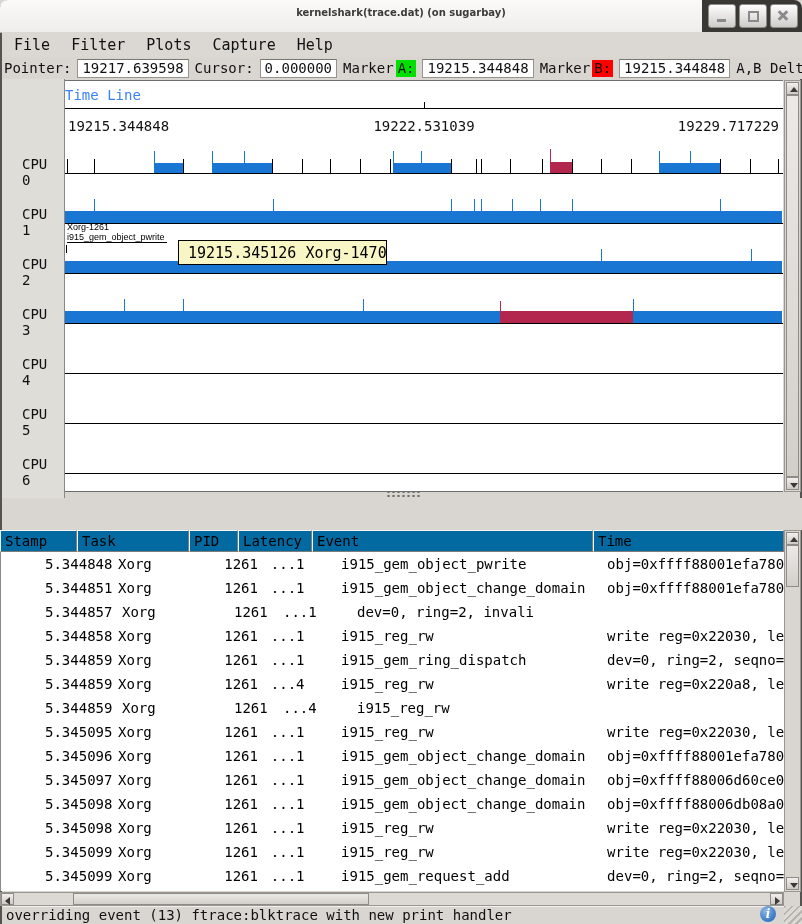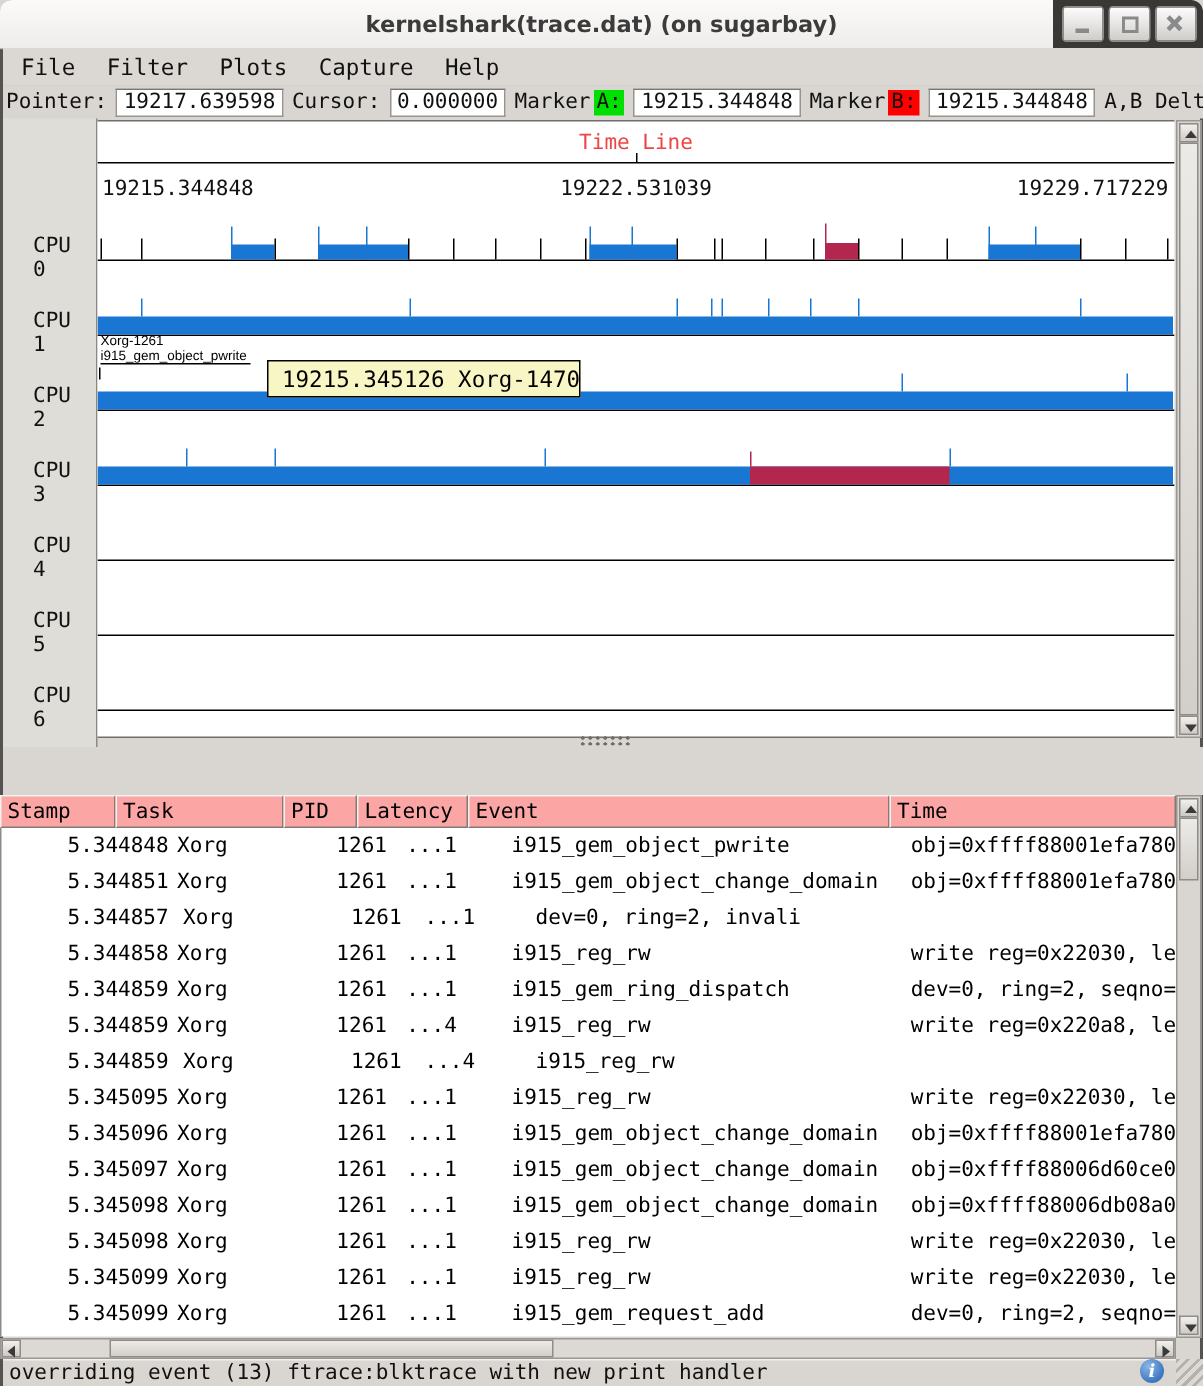--- a/index.html
+++ b/index.html
@@ -4,21 +4,21 @@
 <style>
   html,body{margin:0;padding:0;}
   body{width:802px;height:924px;position:relative;overflow:hidden;background:#d9d6d1;
        font-family:"DejaVu Sans Mono",monospace;-webkit-font-smoothing:none;}
   .window{position:absolute;inset:0;border-radius:9px 9px 0 0;box-shadow:0 0 0 2px #55534f inset;}
   
   .titlebar{position:absolute;left:0;top:0;width:802px;height:32px;
     background:linear-gradient(#fbfaf9,#efedeb);border-bottom:1px solid #b8b5b0;
     border-radius:8px 8px 0 0;}
   .title{position:absolute;left:0;right:0;top:7px;text-align:center;
-    font-family:"DejaVu Sans",sans-serif;font-weight:bold;font-size:15px;color:#3b3b3b;}
+    font-family:"DejaVu Sans",sans-serif;font-weight:bold;font-size:10px;color:#3b3b3b;}
   .winbtns{position:absolute;right:0;top:0;width:100px;height:32px;background:#3a3835;
     border-radius:0 8px 0 0;display:flex;align-items:center;justify-content:flex-end;gap:3px;padding-right:4px;box-sizing:border-box;}
   .wbtn{width:26px;height:22px;border:1px solid #8f8d8a;border-radius:3px;
     background:linear-gradient(#fdfdfd,#cfcdca);position:relative;}
   .g-min::after{content:"";position:absolute;left:8px;bottom:5px;width:9px;height:3px;background:#8a8a8a;}
   .g-max::after{content:"";position:absolute;left:8px;top:6px;width:7px;height:7px;border:2px solid #8a8a8a;}
   .g-close::before,.g-close::after{content:"";position:absolute;left:6px;top:9px;width:12px;height:3px;background:#8a8a8a;}
   .g-close::before{transform:rotate(45deg);} .g-close::after{transform:rotate(-45deg);}
   
   .menubar{position:absolute;left:2px;top:32px;width:798px;height:25px;background:#dbd8d3;
@@ -26,21 +26,21 @@
   
   .infobar{position:absolute;left:2px;top:57px;width:800px;height:22px;background:#d9d6d1;
     display:flex;align-items:center;gap:6px;font-size:14px;color:#111;padding-left:2px;overflow:hidden;white-space:nowrap;}
   .valbox{background:#fff;border:1px solid #97948f;border-top-color:#7a7772;height:17px;line-height:17px;padding:0 4px;}
   .abox{height:17px;line-height:17px;padding:0 2px;margin-left:-4px;}
   
   .gutter{position:absolute;left:2px;top:79px;width:62px;height:419px;background:#deddd8;border-right:1px solid #8b8884;}
   .cpu-label{position:absolute;left:20px;height:16px;line-height:16px;font-size:14px;color:#111;}
   .plot{position:absolute;left:65px;top:80px;width:718px;height:412px;background:#fff;
     border-top:1px solid #6f6f6f;border-bottom:1px solid #6f6f6f;box-sizing:border-box;overflow:hidden;}
-  .plot-title{position:absolute;left:0;right:0;top:6px;text-align:center;font-size:14px;color:#ef4444;}
+  .plot-title{position:absolute;left:0;right:0;top:6px;font-size:14px;color:#3b82f6;}
   .ruler{position:absolute;left:0;right:0;top:27px;border-top:1px solid #000;}
   .ruler-tick{position:absolute;top:21px;width:1px;height:6px;background:#000;}
   .tlabel{position:absolute;top:37px;font-size:14px;color:#111;white-space:nowrap;}
   .baseline{position:absolute;left:0;right:0;height:1px;background:#000;}
   .tick{position:absolute;width:1px;}
   .bar{position:absolute;}
   .task-note{position:absolute;font-family:"Liberation Sans",sans-serif;font-size:9px;color:#000;white-space:nowrap;}
   .tooltip{position:absolute;left:178px;top:240px;width:209px;height:25px;background:#f8f6c5;
     border:1px solid #000;font-size:15px;line-height:24px;padding-left:9px;box-sizing:border-box;white-space:nowrap;z-index:5;}
   
@@ -50,21 +50,21 @@
   .arr{position:absolute;width:0;height:0;border:4px solid transparent;}
   .arr-up{border-bottom:5px solid #3c3a37;border-top:none;left:3px;top:4px;}
   .arr-dn{border-top:5px solid #3c3a37;border-bottom:none;left:3px;top:5px;}
   .arr-lf{border-right:5px solid #3c3a37;border-left:none;left:3px;top:3px;}
   .arr-rt{border-left:5px solid #3c3a37;border-right:none;left:4px;top:3px;}
   
   .controls{position:absolute;left:2px;top:498px;width:800px;height:32px;background:#d9d6d1;font-size:14px;color:#111;}
   .splitter{position:absolute;left:386px;top:490px;width:34px;height:7px;z-index:6;
     background-image:radial-gradient(circle,#6f6d69 1px,transparent 1.3px);background-size:5px 4px;}
   
-  .thead{position:absolute;left:0px;top:530px;width:784px;height:22px;display:flex;background:#fca5a5;}
+  .thead{position:absolute;left:0px;top:530px;width:784px;height:22px;display:flex;background:#0369a1;}
   .th{box-sizing:border-box;border-right:1px solid #807d78;border-left:1px solid #f4f2ef;
     border-top:1px solid #f4f2ef;border-bottom:1px solid #807d78;font-size:14px;line-height:20px;padding-left:4px;
     overflow:hidden;white-space:nowrap;}
   .tbody{position:absolute;left:0;top:552px;width:784px;height:339px;background:#fff;overflow:hidden;
     border-left:1px solid #8f8c88;box-sizing:border-box;}
   .tr{display:flex;height:24px;line-height:24px;padding-left:44px;}
   .td{box-sizing:border-box;font-size:14px;overflow:hidden;white-space:nowrap;padding-left:4px;color:#000;}
   
   .hscroll{position:absolute;left:0;top:892px;width:784px;height:14px;background:#dcd9d4;border:1px solid #9a9792;box-sizing:border-box;}
   .statusbar{position:absolute;left:2px;top:906px;width:800px;height:18px;background:#d9d6d1;

